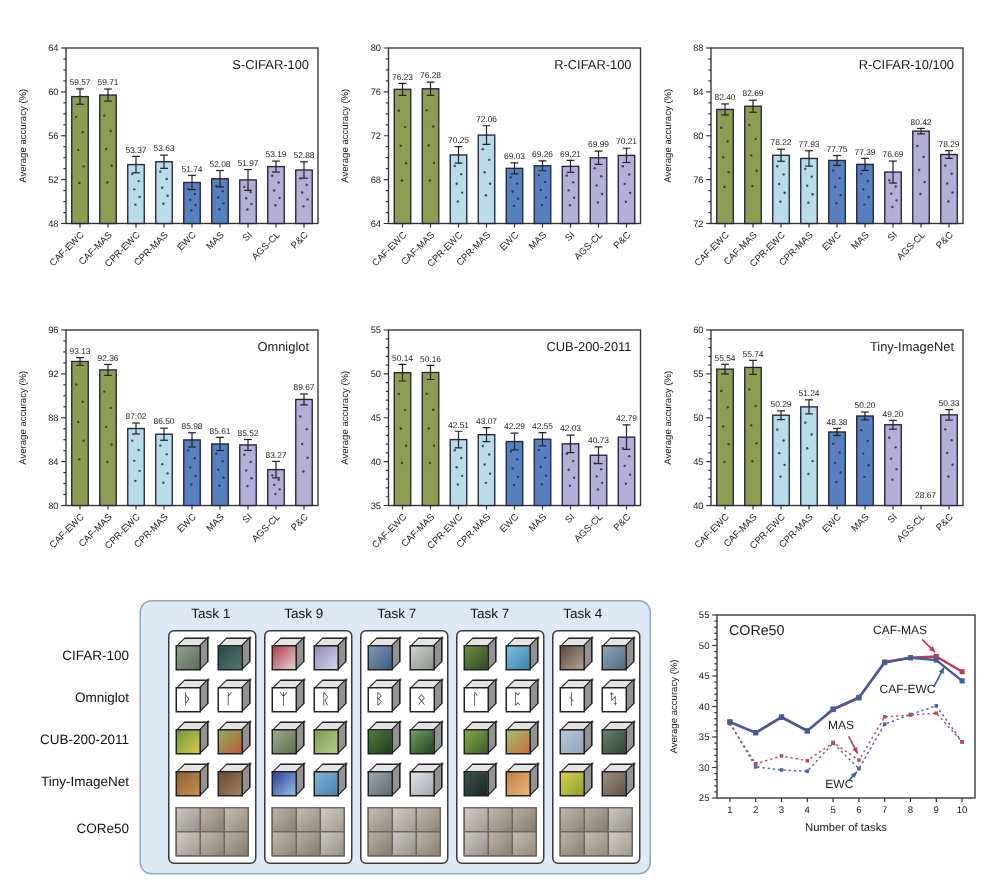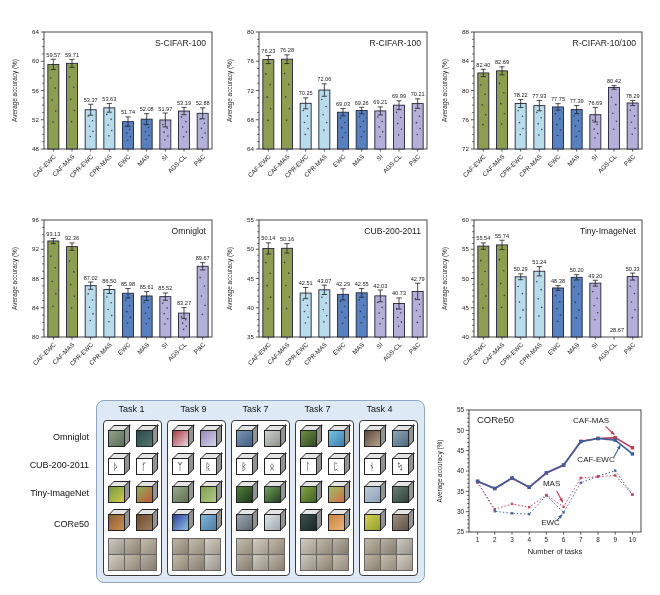--- a/index.html
+++ b/index.html
@@ -7,21 +7,21 @@
   .page{position:relative;width:660px;height:595px;background:#fff;overflow:hidden;}
   .charts-grid{display:grid;grid-template-columns:repeat(3,213px);gap:2px;padding:22px 6px 0 8px;}
   .chart-cell{margin:0;text-align:center;}
   .chart-cell svg{display:block;}
   svg text{fill:#1a1a1a;}
   .bottom-row{display:flex;align-items:flex-start;padding-left:12px;margin-top:4px;}
   .row-labels{display:flex;flex-direction:column;width:84px;padding-top:23px;font-size:9px;color:#111;}
   .row-labels span{display:flex;align-items:center;justify-content:flex-end;padding-right:7px;}
   .rl-cube{height:28px;}
   .rl-photo{height:34px;}
-  .task-panel{background:#dde9f5;border:1.2px solid #8fa7c0;border-radius:8px;padding:3px 6px 6px 6px;}
+  .task-panel{background:#dde9f5;border:1.2px solid #8fa7c0;border-radius:8px;padding:3px 6px 6px 18px;}
   .task-headers{display:flex;gap:5px;height:15px;margin-bottom:1px;}
   .task-headers span{width:57px;text-align:center;font-size:9px;color:#111;}
   .task-boxes{display:flex;gap:5px;}
   .task-box{width:51px;background:#fff;border:1.1px solid #3a3a3a;border-radius:4px;padding:4px 3px;display:flex;flex-direction:column;align-items:center;gap:3px;}
   .cube-row{display:flex;gap:6px;height:25px;}
   .cube{position:relative;width:22px;height:22px;}
   .cube .front{position:absolute;left:0;top:5px;width:15px;height:15px;border:0.8px solid #222;display:flex;align-items:center;justify-content:center;font-size:10px;color:#111;line-height:1;}
   .cube .top{position:absolute;left:0;top:0;width:15px;height:4px;background:#e4e4e4;border:0.8px solid #222;transform:skewX(-45deg);transform-origin:bottom left;}
   .cube .side{position:absolute;left:16.5px;top:5px;width:4px;height:15px;background:#929292;border:0.8px solid #222;transform:skewY(-45deg);transform-origin:top left;}
   .photo-grid{display:grid;grid-template-columns:repeat(3,15px);grid-auto-rows:15px;gap:1px;background:#666;border:1px solid #666;margin-top:1px;}
@@ -852,20 +852,21 @@
           <circle cx="197.0666666666667" cy="99.806275" r="0.8" fill="#2b2b3a" fill-opacity="0.85"></circle>
           <circle cx="194.26666666666668" cy="107.66224" r="0.8" fill="#2b2b3a" fill-opacity="0.85"></circle>
           <text x="194.66666666666669" y="60.5595" font-size="5.6" text-anchor="middle" fill="#111">50.33</text>
           <text x="0" y="0" font-size="6.3" text-anchor="end" transform="translate(197.66666666666669,135) rotate(-45)">P&amp;C</text>
         </svg>
       </figure>
   </div>
 
   <div class="bottom-row">
     <div class="row-labels">
+      <span class="rl-cube">CIFAR-100</span>
       <span class="rl-cube">Omniglot</span>
       <span class="rl-cube">CUB-200-2011</span>
       <span class="rl-cube">Tiny-ImageNet</span>
       <span class="rl-photo">CORe50</span>
     </div>
     <div class="task-panel">
       <div class="task-headers">
         <span>Task 1</span>
         <span>Task 9</span>
         <span>Task 7</span>

